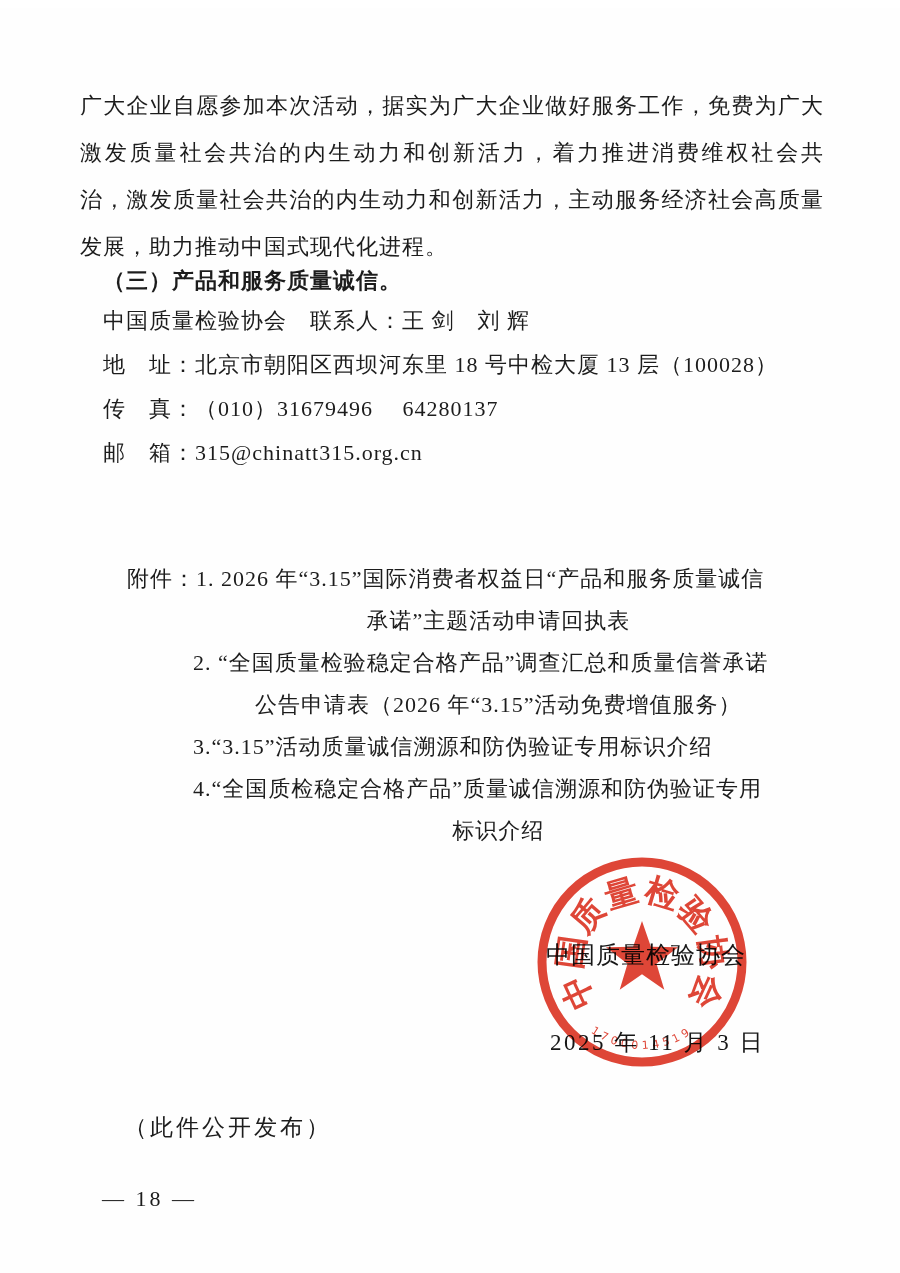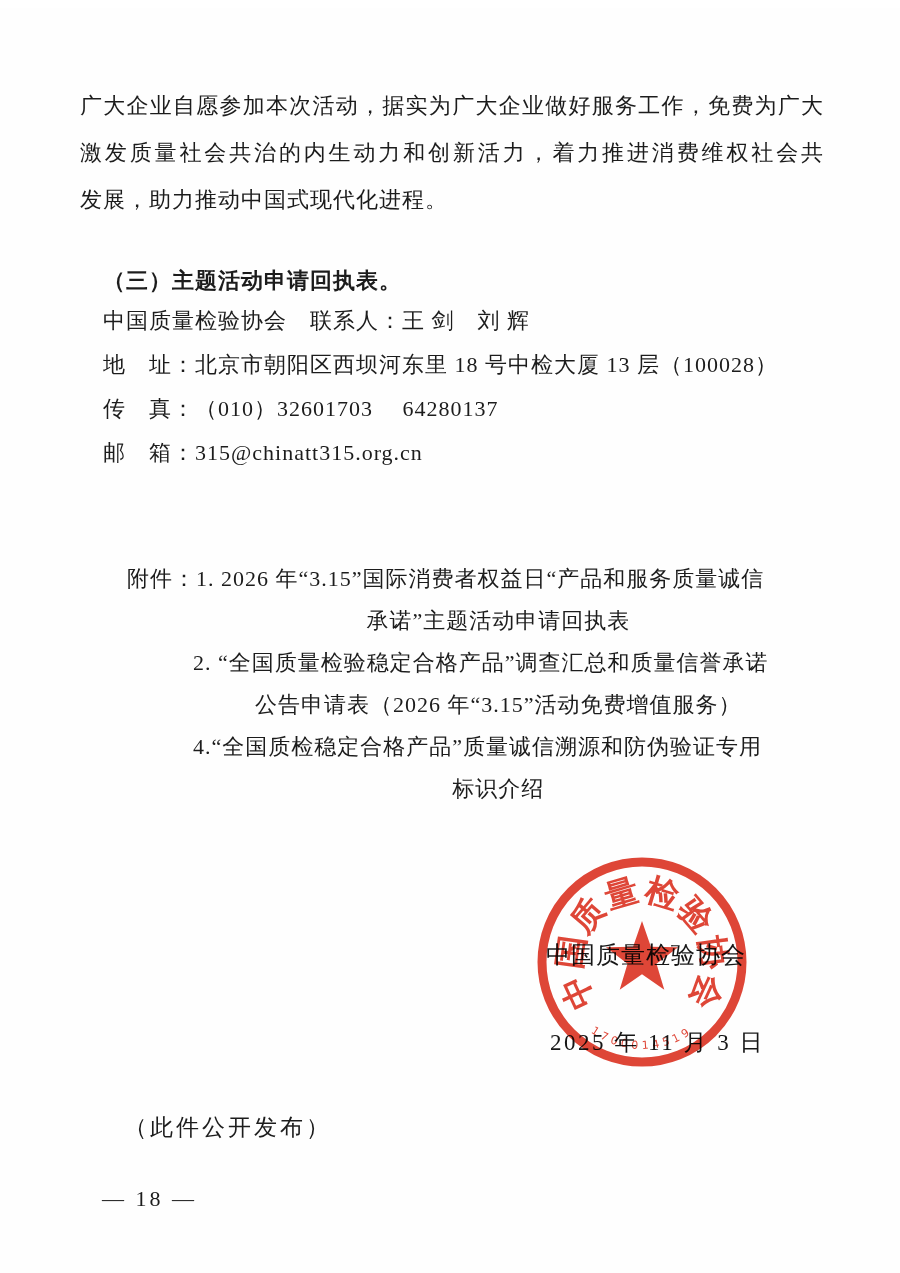--- a/index.html
+++ b/index.html
@@ -95,37 +95,39 @@
   }
 </style>
 </head>
 <body>
 
 <div class="page">
 
   <div class="para">
     <div class="jl">广大企业自愿参加本次活动，据实为广大企业做好服务工作，免费为广大</div>
     <div class="jl">激发质量社会共治的内生动力和创新活力，着力推进消费维权社会共</div>
+    <div class="jl">治，激发质量社会共治的内生动力和创新活力，主动服务经济社会高质量</div>
     <div>发展，助力推动中国式现代化进程。</div>
   </div>
 
-  <div class="heading">（三）主题活动申请回执表。</div>
+  <div class="heading">（三）产品和服务质量诚信。</div>
 
   <div class="contact">
     <div>中国质量检验协会　联系人：王 剑　刘 辉</div>
     <div>地　址：北京市朝阳区西坝河东里 18 号中检大厦 13 层（100028）</div>
-    <div>传　真：（010）32601703　 64280137</div>
+    <div>传　真：（010）31679496　 64280137</div>
     <div>邮　箱：315@chinatt315.org.cn</div>
   </div>
 
   <div class="atts">
     <div><span>附件：</span><span>1. 2026 年“3.15”国际消费者权益日“产品和服务质量诚信</span></div>
     <div class="att-cont">承诺”主题活动申请回执表</div>
     <div class="att-num">2. “全国质量检验稳定合格产品”调查汇总和质量信誉承诺</div>
     <div class="att-cont">公告申请表（2026 年“3.15”活动免费增值服务）</div>
+    <div class="att-num">3.“3.15”活动质量诚信溯源和防伪验证专用标识介绍</div>
     <div class="att-num">4.“全国质检稳定合格产品”质量诚信溯源和防伪验证专用</div>
     <div class="att-cont">标识介绍</div>
   </div>
 
   <div class="sig-org">中国质量检验协会</div>
   <div class="sig-date">2025 年 11 月 3 日</div>
 
   <svg class="seal-svg" viewBox="0 0 250 250" aria-hidden="true" style="--seal-c: #dd3626;">
     <circle class="seal-ring" cx="125" cy="125" r="100"></circle>
     <polygon class="seal-star" points="125,84 133.9,109.7 161.1,110.3 139.5,126.7 147.3,152.7 125,137.2 102.7,152.7 110.5,126.7 88.9,110.3 116.1,109.7"></polygon>

